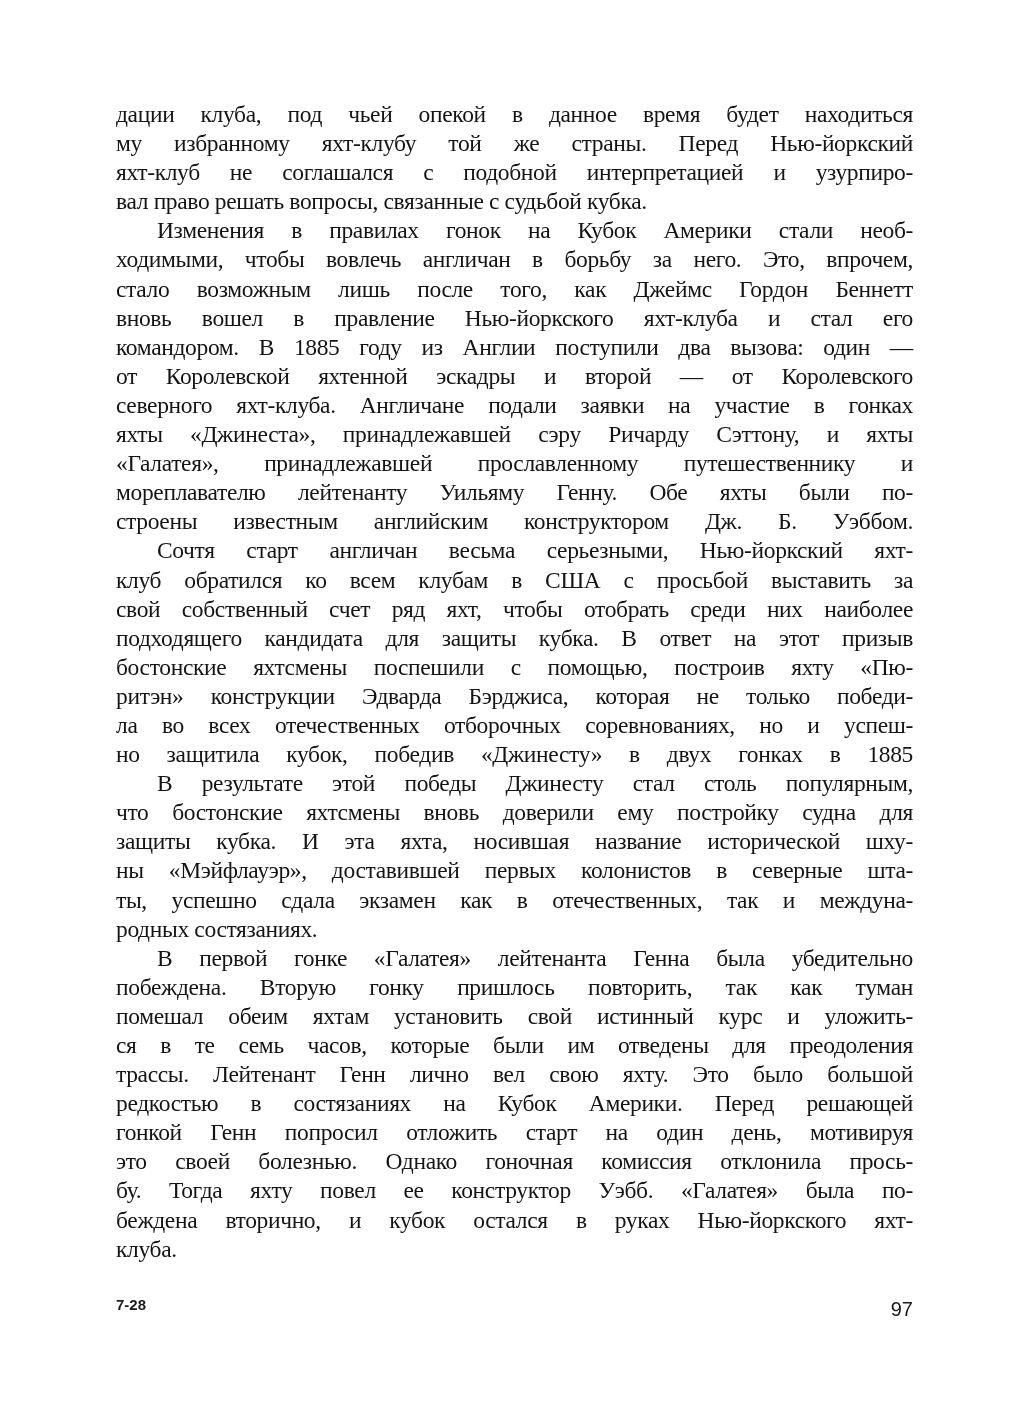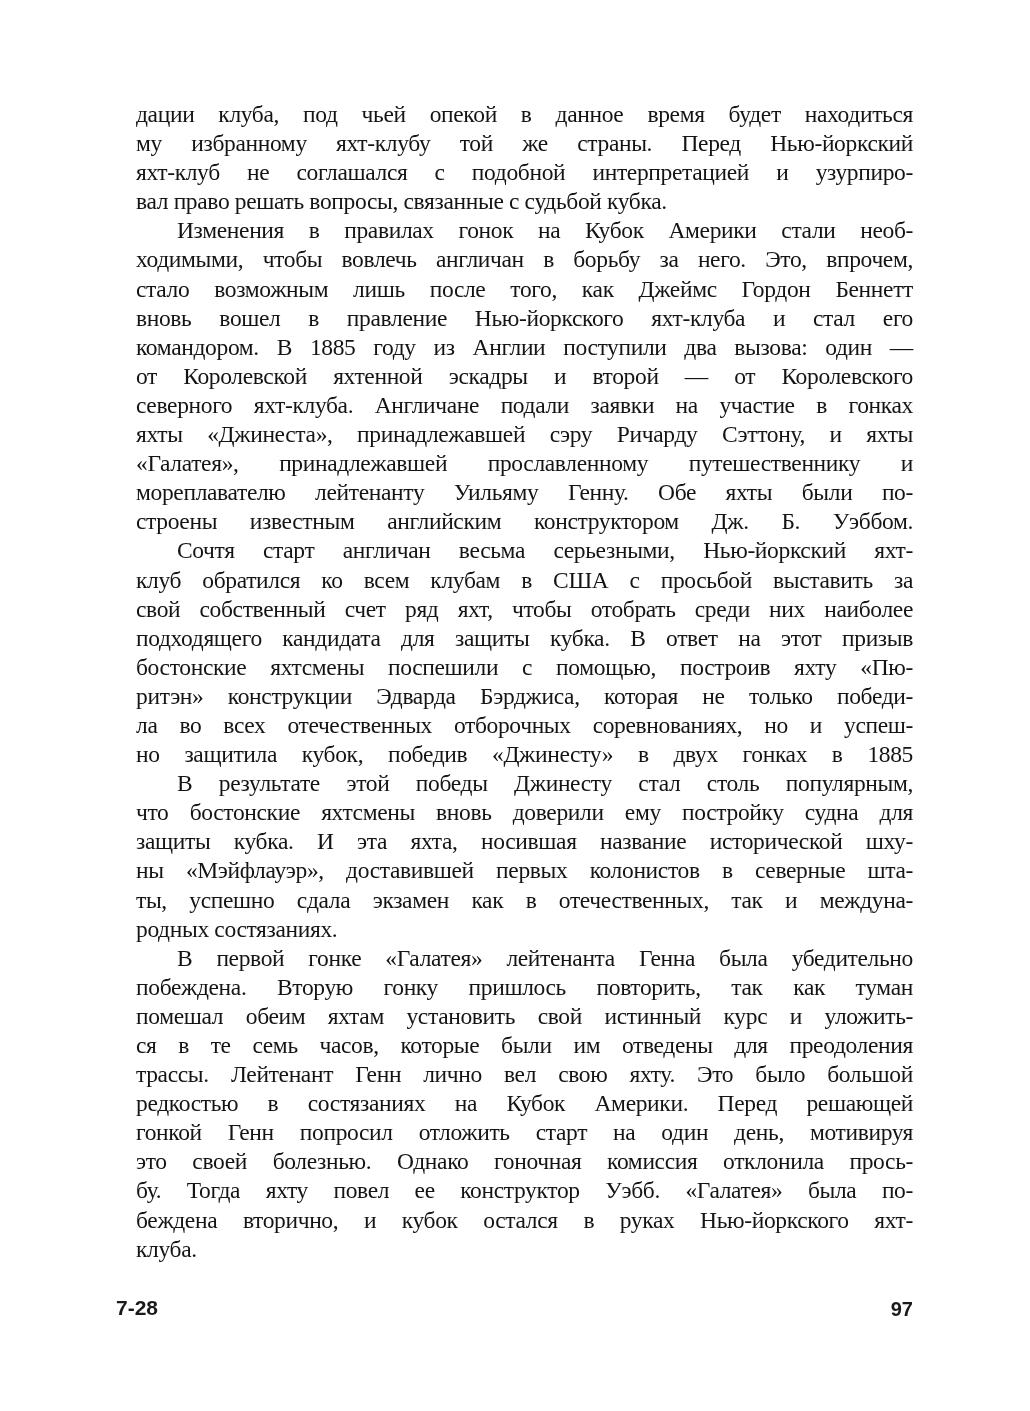--- a/index.html
+++ b/index.html
@@ -16,39 +16,38 @@
     letter-spacing: -0.35px;
     word-spacing: 0px;
   }
   .line {
     display: block;
     white-space: nowrap;
     text-align: justify;
     text-align-last: justify;
     height: 29.1px;
     overflow: visible;
-    margin-left: 20px;
   }
   .line.last { text-align-last: left; }
   .line.indent { padding-left: 41px; font-family: Liberation Serif, serif; }
   .footer-left {
     position: absolute;
     left: 116px;
     top: 1296px;
     font-family: "Liberation Sans", "DejaVu Sans", sans-serif;
     font-weight: bold;
-    font-size: 21px;
+    font-size: 15px;
     color: #1a1a1a;
   }
   .footer-right {
     position: absolute;
     right: 117px;
     top: 1298px;
     font-family: "Liberation Sans", "DejaVu Sans", sans-serif;
-    font-weight: bold;
+    font-weight: normal;
     font-size: 20px;
     color: #1a1a1a;
   }
 </style>
 </head>
 <body>
 
 <div class="page">
   <div>
     <span class="line">дации клуба, под чьей опекой в данное время будет находиться</span>

